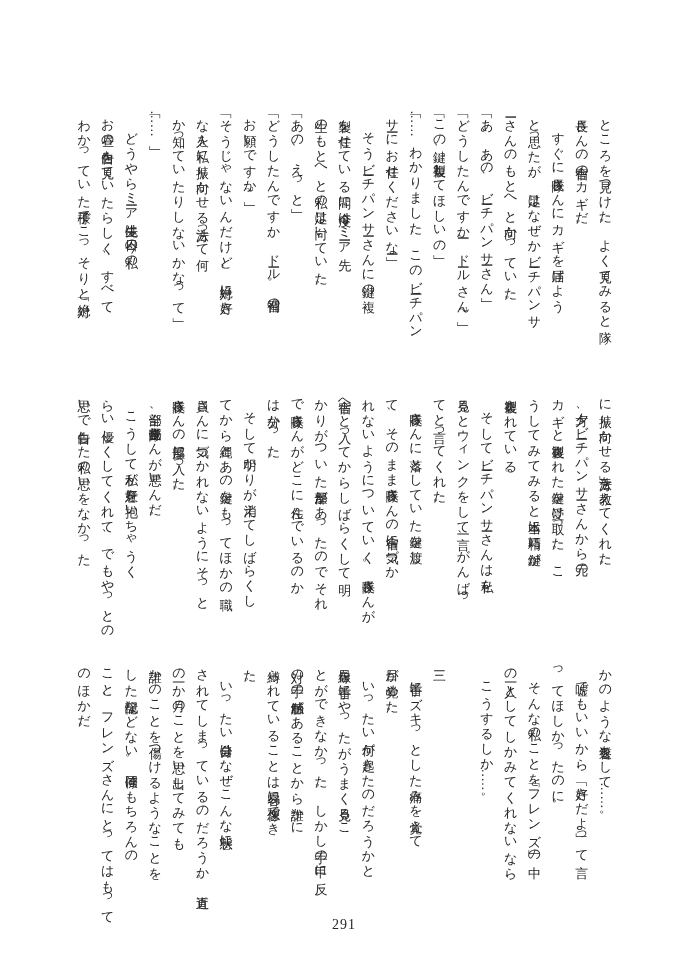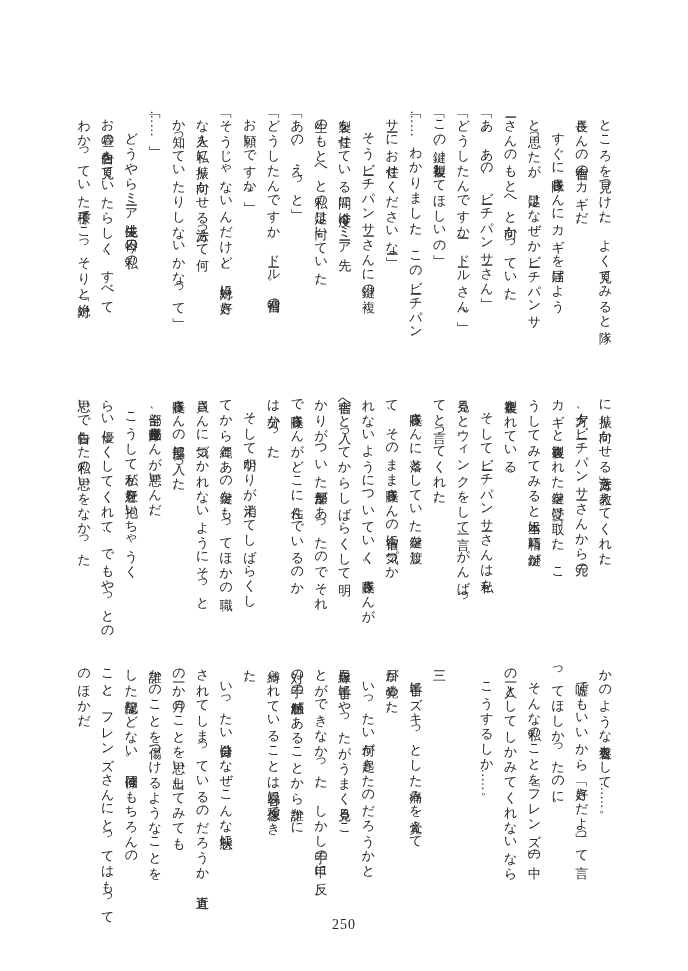--- a/index.html
+++ b/index.html
@@ -120,14 +120,14 @@
       <p class="vline">縛られていることは容易に想像でき</p>
       <p class="vline">た。</p>
       <p class="vline indent">いったい自分はなぜこんな状態に</p>
       <p class="vline">されてしまっているのだろうか。直近</p>
       <p class="vline">の一か月のことを思い出してみても</p>
       <p class="vline">誰かのことを傷つけるようなことを</p>
       <p class="vline">した記憶などない。同僚はもちろんの</p>
       <p class="vline">こと、フレンズさんにとってはもって</p>
       <p class="vline">のほかだ。</p>
     </div>
-  <div class="page-number">250</div>
+  <div class="page-number">291</div>
 </div>
 
 </body></html>

